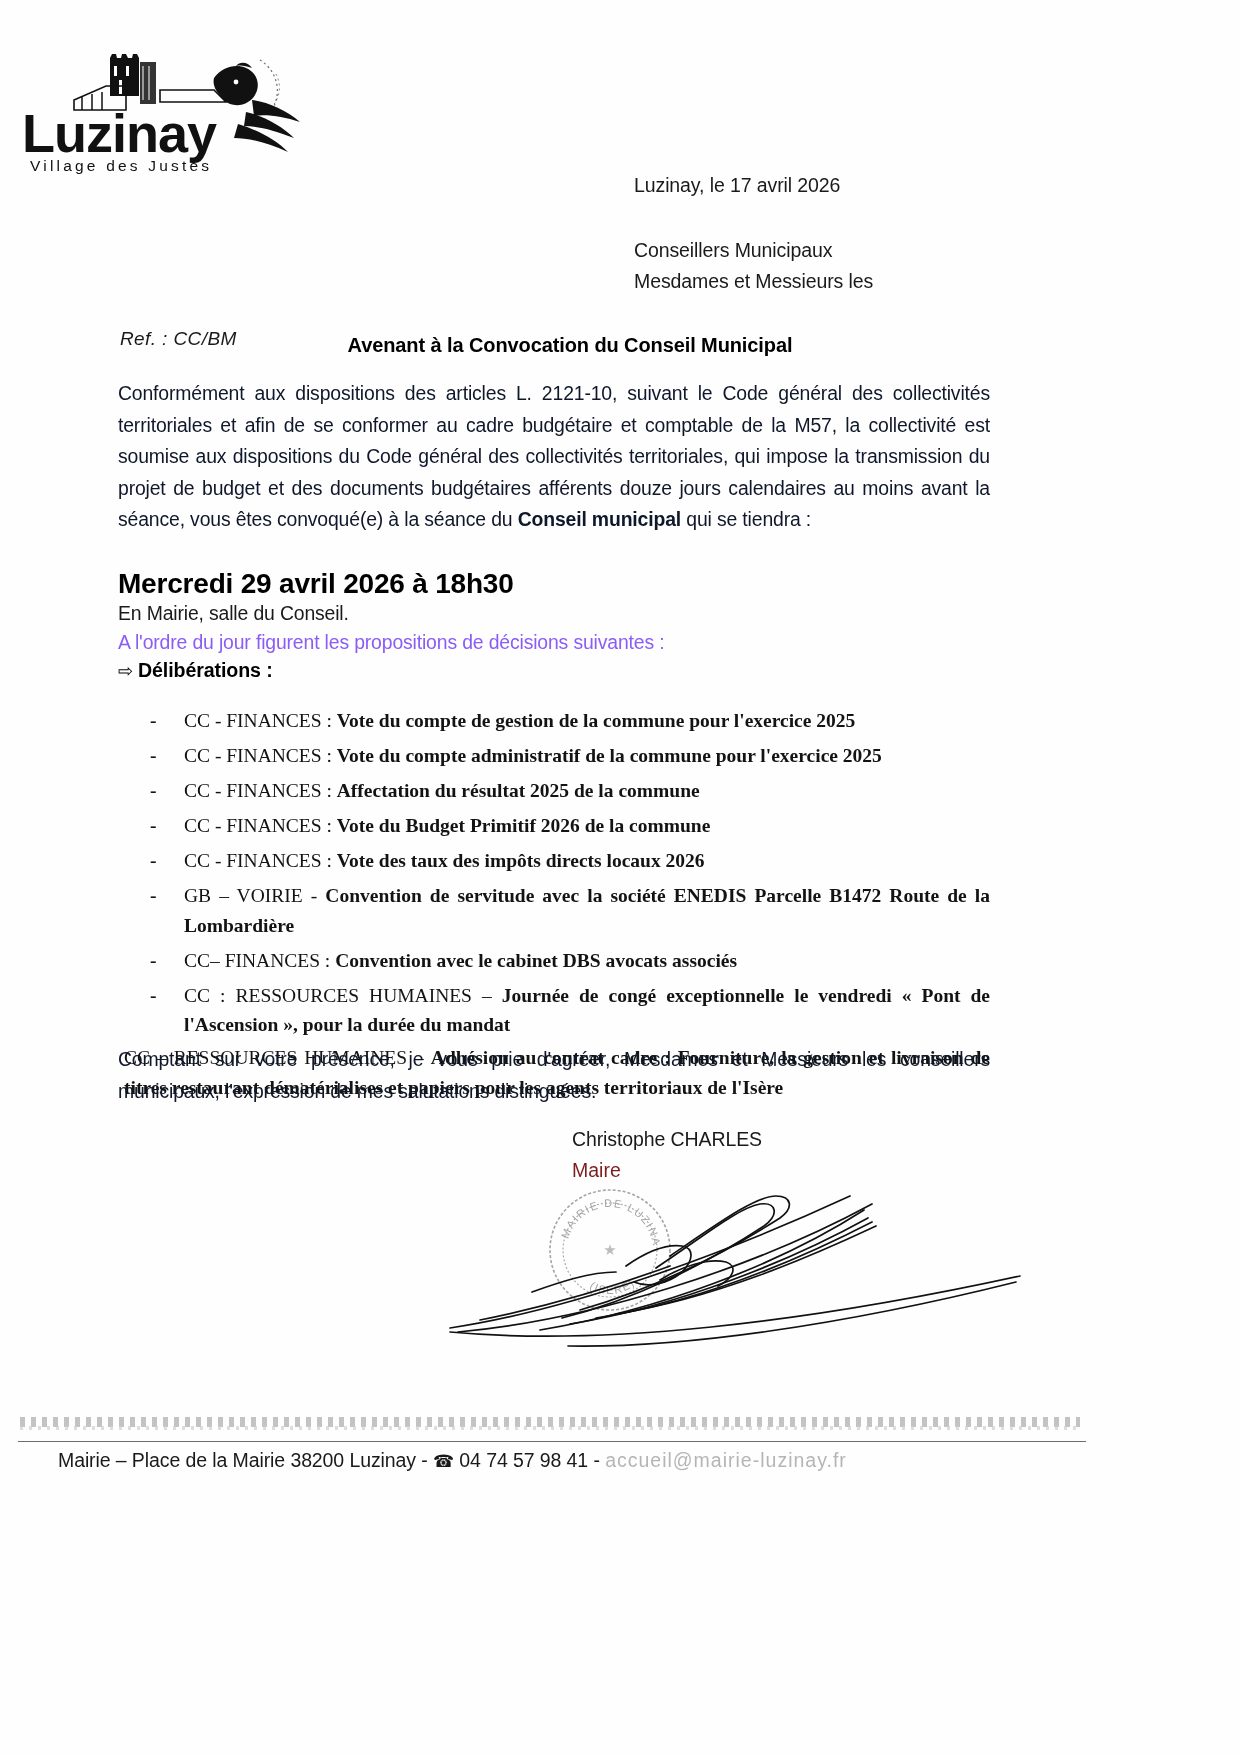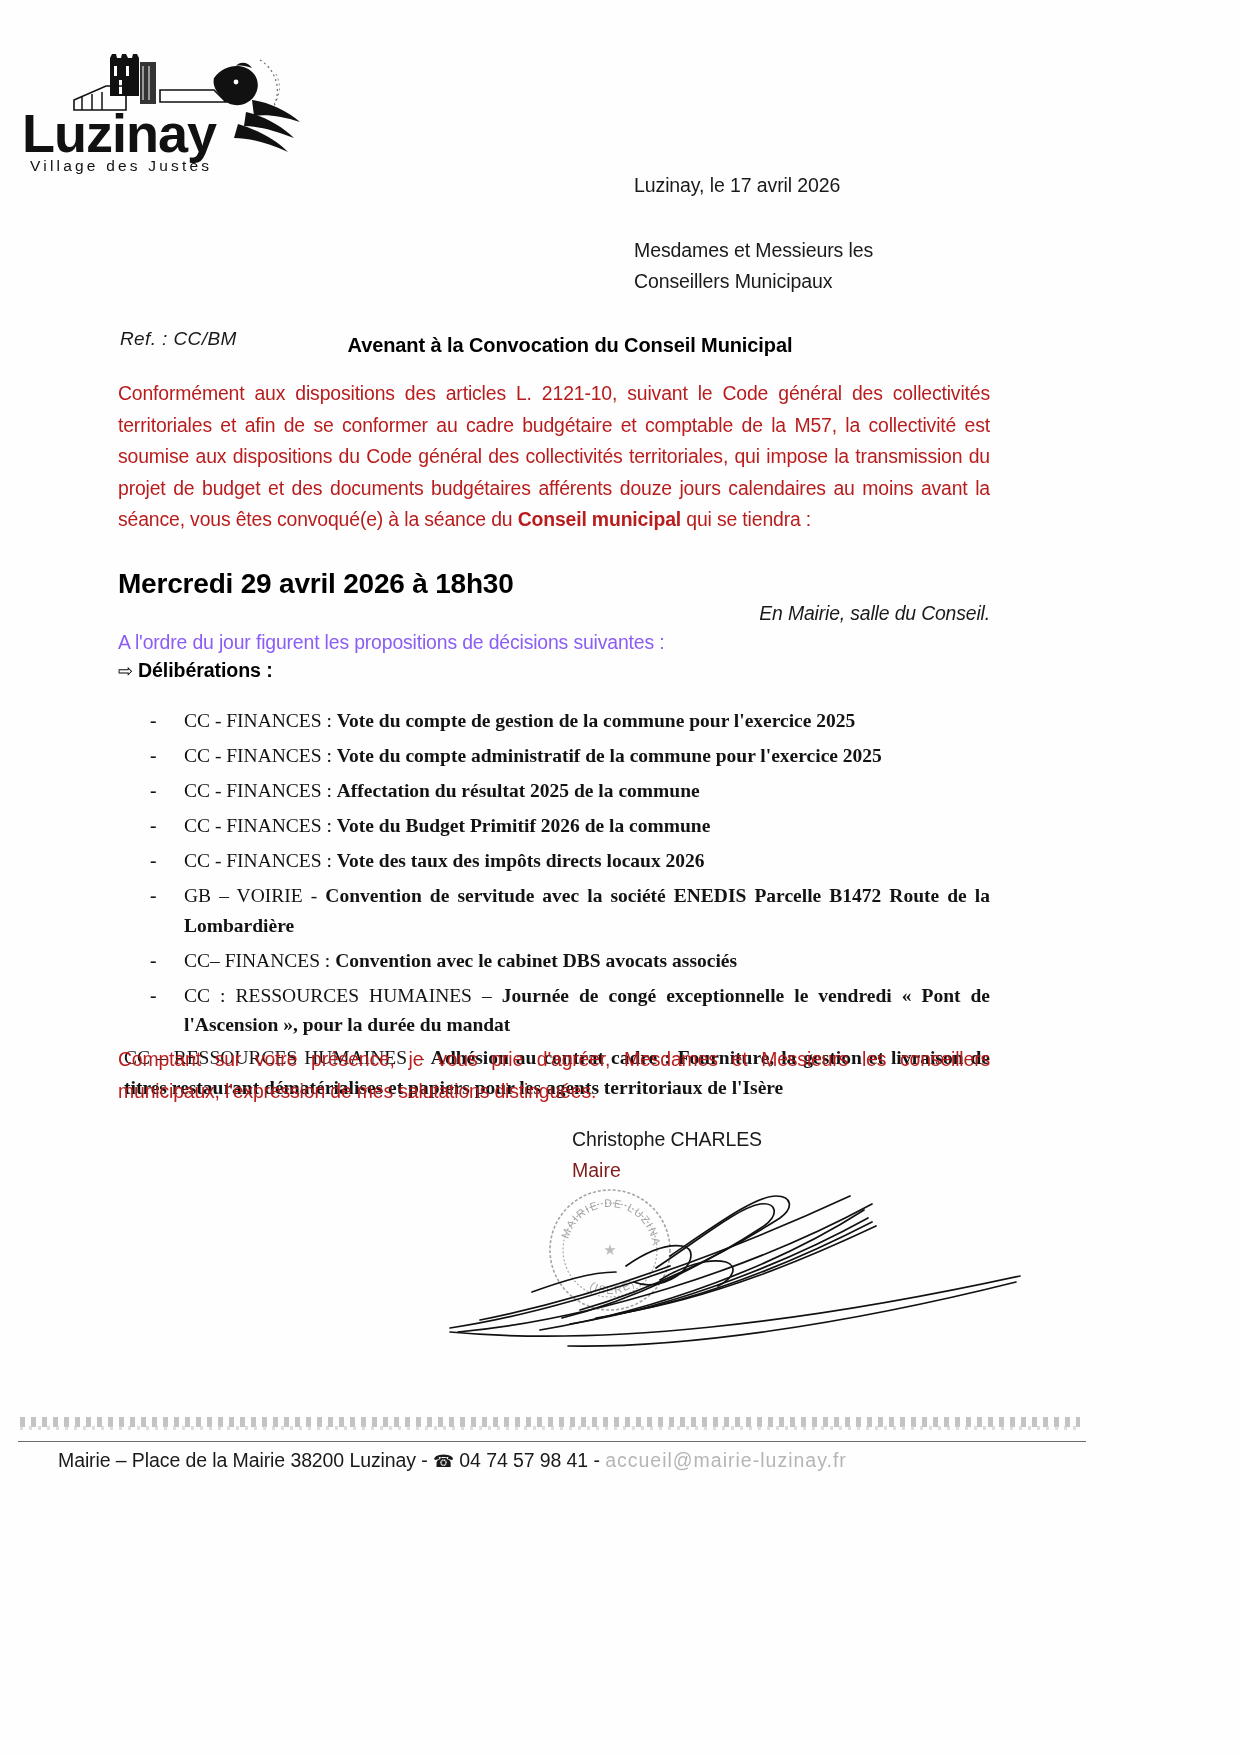--- a/index.html
+++ b/index.html
@@ -14,26 +14,26 @@
   .hdr{position:absolute;left:634px;top:170px;width:420px;font-size:19.5px;line-height:31px;letter-spacing:-.1px;color:#1a1a1a;}
   .hdr .blk2{margin-top:34px;}
 
   
   .ref{position:absolute;left:120px;top:308px;font-size:19px;font-style:italic;letter-spacing:.4px;color:#1a1a1a;margin-top:20px;}
 
   
   .doc-title{position:absolute;left:0;top:334px;width:1140px;text-align:center;font-size:20px;font-weight:bold;letter-spacing:-.1px;color:#000;}
 
   
-  .body-p{position:absolute;left:118px;width:872px;font-size:19.4px;line-height:31.5px;text-align:justify;color:#b91c1c;letter-spacing:-.15px;}
+  .body-p{position:absolute;left:118px;width:872px;font-size:19.4px;line-height:31.5px;text-align:justify;color:#0f172a;letter-spacing:-.15px;}
   #p1{top:378px;}
   .b{font-weight:bold;}
 
   .meet-date{position:absolute;left:118px;top:568px;width:872px;text-align:left;font-size:28px;font-weight:bold;color:#000;letter-spacing:-.2px;}
-  .meet-place{position:absolute;left:118px;top:602px;width:872px;text-align:right;font-size:19.4px;color:#1a1a1a;letter-spacing:-.15px;font-style:italic;}
+  .meet-place{position:absolute;left:118px;top:602px;width:872px;text-align:left;font-size:19.4px;color:#1a1a1a;letter-spacing:-.15px;}
 
   .ordre{position:absolute;left:118px;top:631px;font-size:19.4px;color:#8b5cf6;letter-spacing:-.15px;}
   .delib{position:absolute;left:118px;top:659px;font-size:19.6px;font-weight:bold;color:#000;letter-spacing:-.1px;}
   .delib .arrow{font-weight:normal;font-size:18px;margin-right:5px;}
 
   
   .agenda{position:absolute;left:150px;top:706px;width:840px;font-family:"Liberation Serif",serif;}
   .ag-item{display:flex;font-size:19.5px;line-height:29.5px;color:#131313;margin-bottom:5.5px;}
   .ag-dash{width:34px;flex:none;font-weight:bold;}
   .ag-text{flex:1;text-align:justify;}
@@ -103,22 +103,22 @@
       </g>
 
       <text x="8" y="112" font-family="'Liberation Sans',sans-serif" font-size="54" font-weight="bold" fill="#111" letter-spacing="-1">Luzinay</text>
       <text x="16" y="131" font-family="'Liberation Sans',sans-serif" font-size="15.5" fill="#111" letter-spacing="3.2">Village des Justes</text>
     </svg>
   </div>
 
   <div class="hdr">
     <div>Luzinay, le 17 avril 2026</div>
     <div class="blk2">
+      <div>Conseillers Municipaux</div>
       <div>Mesdames et Messieurs les</div>
-      <div>Conseillers Municipaux</div>
     </div>
   </div>
 
   <div class="ref">Ref. : CC/BM</div>
 
   <div class="doc-title">Avenant à la Convocation du Conseil Municipal</div>
 
   <div class="body-p" id="p1">
     <span>Conformément aux dispositions des articles L. 2121-10, suivant le Code général des collectivités territoriales et afin de se conformer au cadre budgétaire et comptable de la M57, la collectivité est soumise aux dispositions du Code général des collectivités territoriales, qui impose la transmission du projet de budget et des documents budgétaires afférents douze jours calendaires au moins avant la séance, vous êtes convoqué(e) à la séance du </span><span class="b">Conseil municipal</span><span> qui se tiendra :</span>
   </div>

